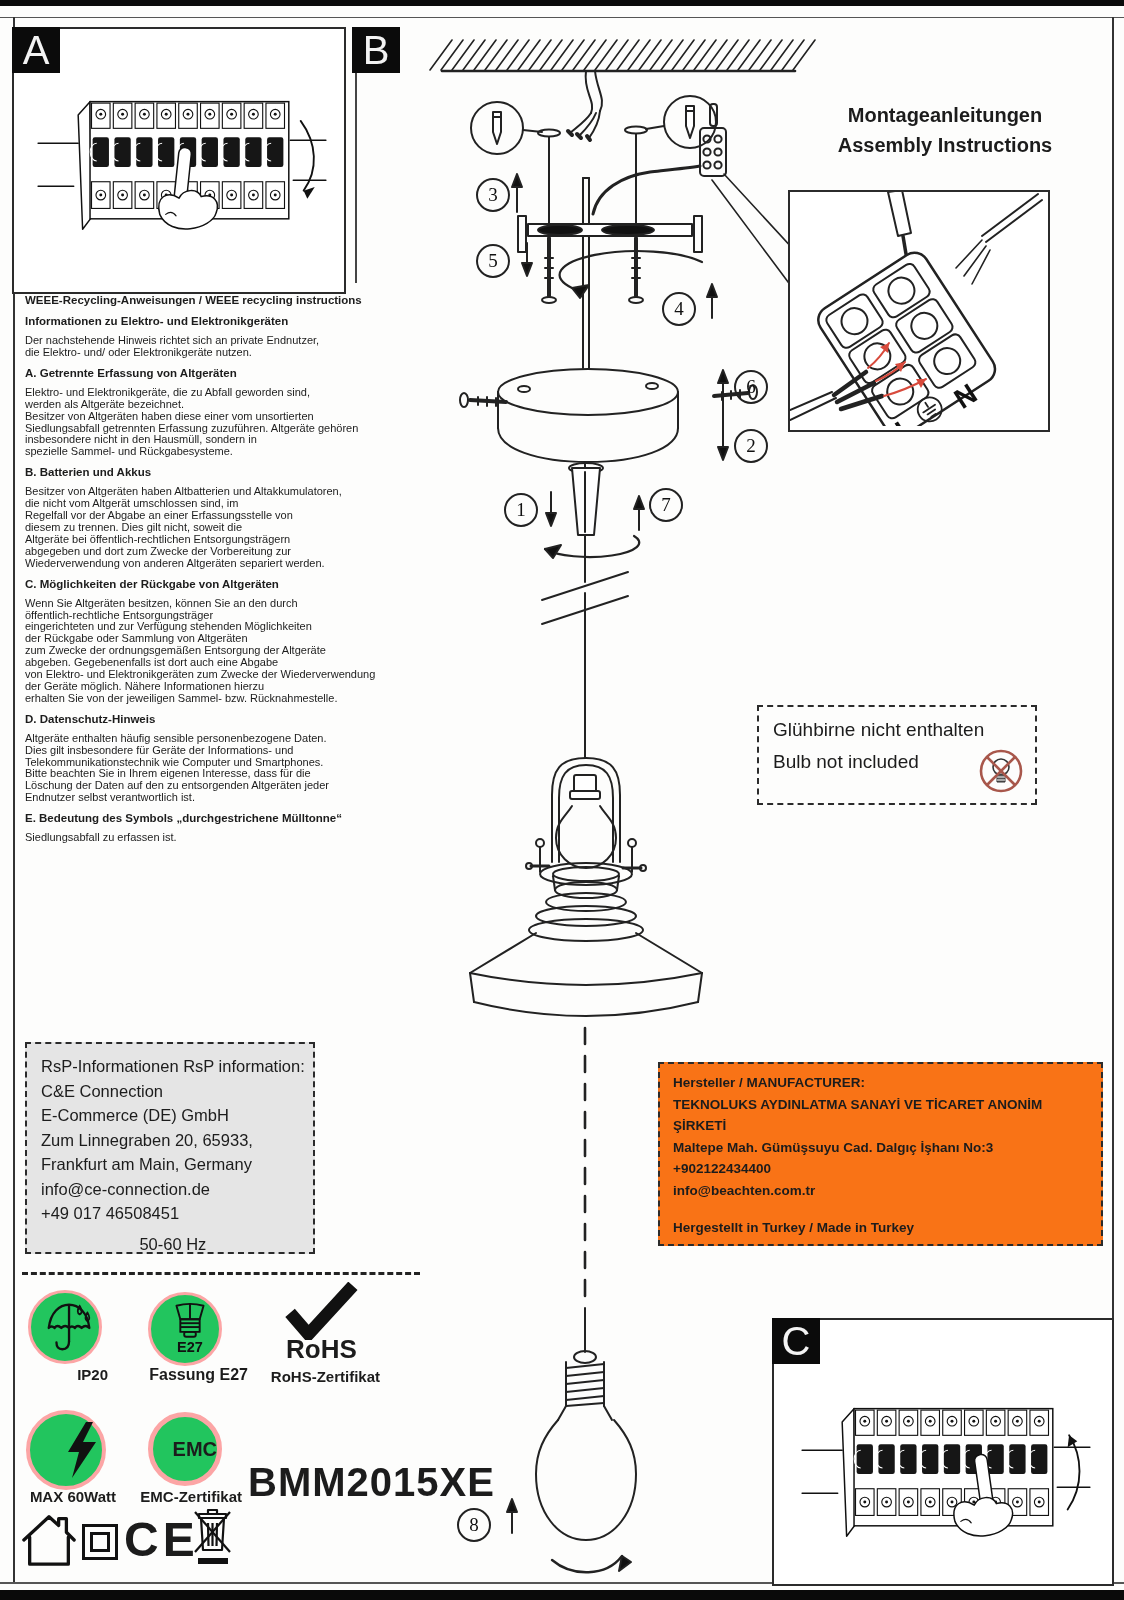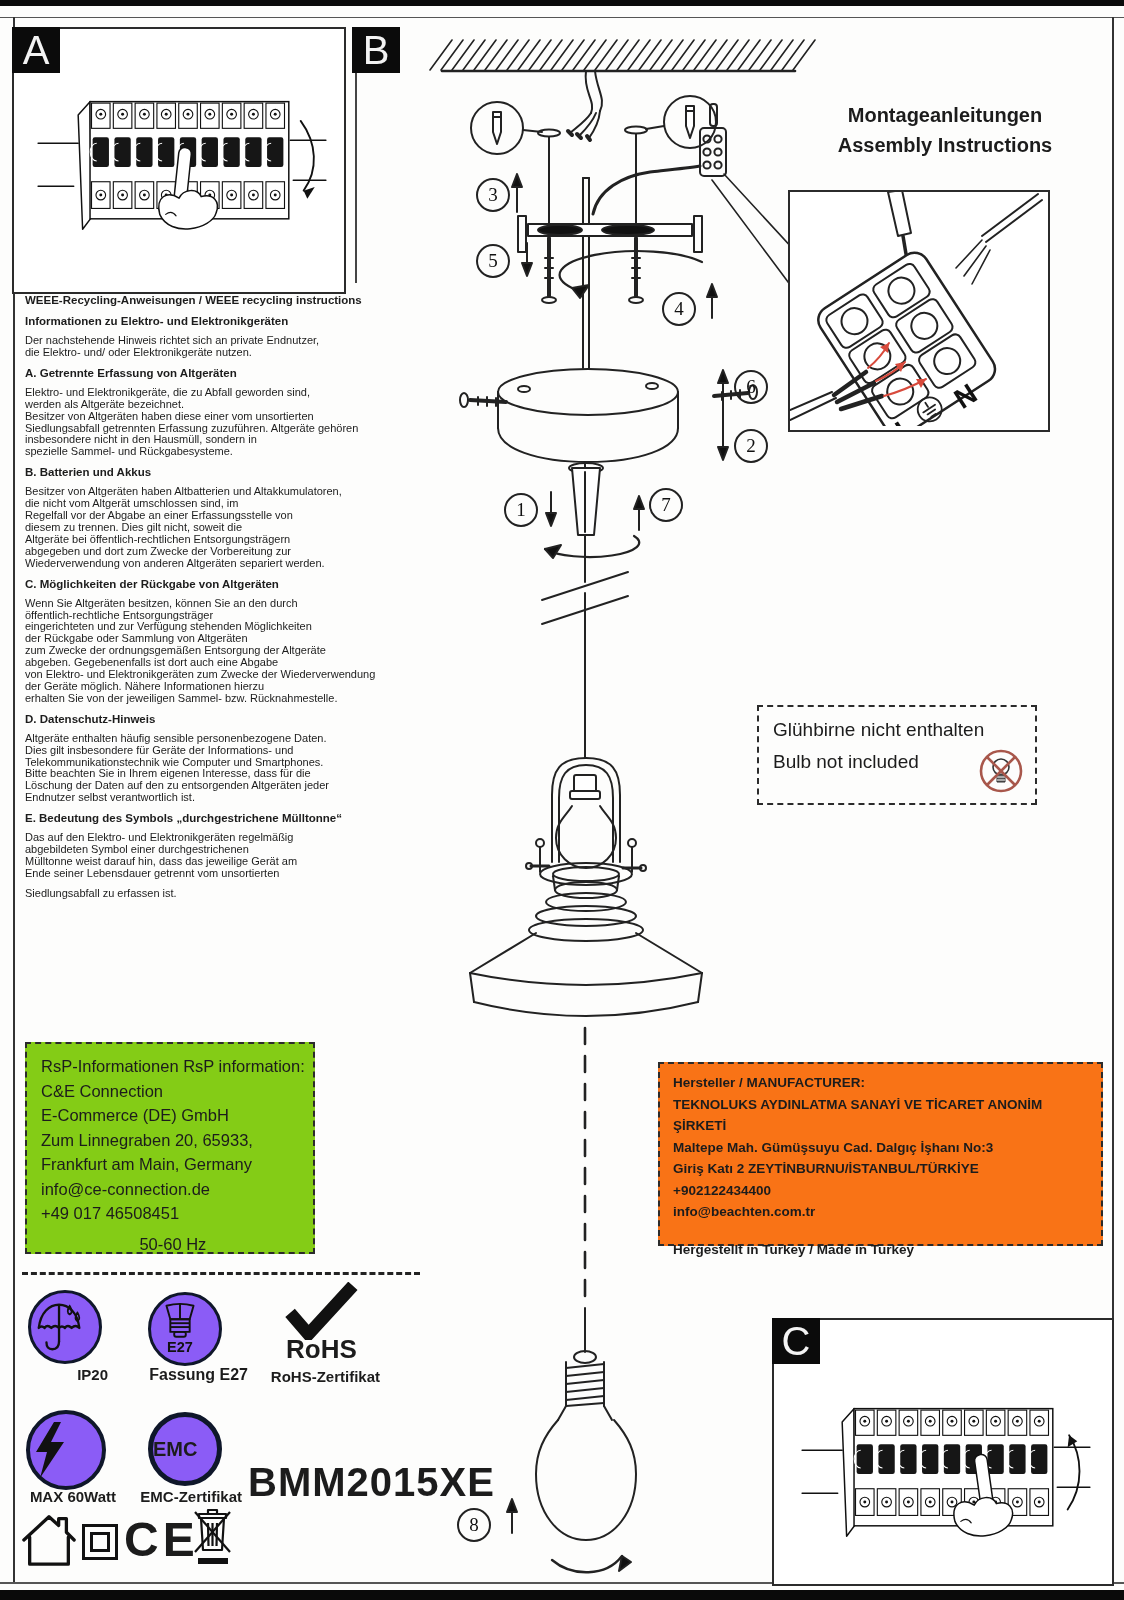--- a/index.html
+++ b/index.html
@@ -15,22 +15,22 @@
            font-family:"Liberation Serif",serif;font-size:19px;color:#111;}
   .logo{font-weight:bold;font-size:56px;letter-spacing:-1px;}
   .subtt{font-weight:bold;font-size:20px;text-align:center;}
   .wtitle{font-size:11.5px;font-weight:bold;margin:0 0 9px 0;}
   .wh{font-size:11.5px;font-weight:bold;margin:0 0 8px 0;}
   .wp{font-size:11px;line-height:11.9px;margin:0 0 8px 0;white-space:pre-line;}
   .rspline{font-size:16.5px;line-height:24.5px;font-weight:500;}
   .manline{font-size:13.5px;line-height:21.5px;font-weight:bold;}
   .notline{font-size:19px;line-height:34px;font-weight:500;}
   .iconlabel{position:absolute;font-size:15px;font-weight:bold;text-align:right;}
-  .circleicon{position:absolute;border-radius:50%;border:3px solid #0f172a;background:#8b5cf6;
-              display:flex;align-items:center;justify-content:flex-start;}
+  .circleicon{position:absolute;border-radius:50%;border:3px solid #fca5a5;background:#22c55e;
+              display:flex;align-items:center;justify-content:flex-end;}
   svg{display:block;}
   .ln{stroke:#222;fill:none;stroke-width:2;stroke-linecap:round;stroke-linejoin:round;}
 </style>
 </head>
 <body>
 
 <div class="page">
 
   <div class="abs" style="left:0;top:8;width:1124px;height:6px;background:#0a0a0a;"></div>
   <div class="abs" style="left:0;top:17px;width:1124px;height:1px;background:#555;"></div>
@@ -430,60 +430,55 @@
 der Geräte möglich. Nähere Informationen hierzu
 erhalten Sie von der jeweiligen Sammel- bzw. Rücknahmestelle.</div>
     <div class="wh">D. Datenschutz-Hinweis</div>
     <div class="wp">Altgeräte enthalten häufig sensible personenbezogene Daten.
 Dies gilt insbesondere für Geräte der Informations- und
 Telekommunikationstechnik wie Computer und Smartphones.
  Bitte beachten Sie in Ihrem eigenen Interesse, dass für die
 Löschung der Daten auf den zu entsorgenden Altgeräten jeder
 Endnutzer selbst verantwortlich ist.</div>
     <div class="wh">E. Bedeutung des Symbols „durchgestrichene Mülltonne“</div>
-    <div class="wp">Das auf den Elektro- und Elektronikgeräten regelmäßig
- abgebildeten Symbol einer durchgestrichenen
-Mülltonne weist darauf hin, dass das jeweilige Gerät am
-Ende seiner Lebensdauer getrennt vom unsortierten</div>
     <div class="wp" style="margin-top:4px;">Siedlungsabfall zu erfassen ist.</div>
   </div>
 
   <div class="dashedbox" style="left:757px;top:705px;width:276px;height:96px;z-index:2;background:#fdfdfc;">
     <div class="abs notline" style="left:14px;top:6px;">Glühbirne nicht enthalten</div>
     <div class="abs notline" style="left:14px;top:38px;">Bulb not included</div>
     <svg class="abs" style="left:218px;top:40px;" width="48" height="48" viewBox="0 0 48 48">
       <circle cx="24" cy="24" r="20" fill="none" stroke="#a8574b" stroke-width="2.6"></circle>
       <circle cx="24" cy="20" r="8" fill="none" stroke="#333" stroke-width="1.6"></circle>
       <path d="M20,27 h8 v8 h-8 z" fill="#555" stroke="#333" stroke-width="1"></path>
       <line x1="20" y1="30" x2="28" y2="30" stroke="#fff" stroke-width="1"></line>
       <line x1="20" y1="33" x2="28" y2="33" stroke="#fff" stroke-width="1"></line>
       <line x1="10" y1="10" x2="38" y2="38" stroke="#a8574b" stroke-width="2.6"></line>
       <line x1="38" y1="10" x2="10" y2="38" stroke="#a8574b" stroke-width="2.6"></line>
     </svg>
   </div>
 
-  <div class="dashedbox" style="left:25px;top:1042px;width:286px;height:208px;z-index:2;background:#84cc16;">
+  <div class="dashedbox" style="left:25px;top:1042px;width:286px;height:208px;z-index:2;background:#e5e5e5;">
     <div class="abs" style="left:14px;top:10px;">
       <div class="rspline">RsP-Informationen RsP information:</div>
       <div class="rspline">C&amp;E Connection</div>
       <div class="rspline">E-Commerce (DE) GmbH</div>
       <div class="rspline">Zum Linnegraben 20, 65933,</div>
       <div class="rspline">Frankfurt am Main, Germany</div>
       <div class="rspline">info@ce-connection.de</div>
       <div class="rspline">+49 017 46508451</div>
       <div class="rspline" style="margin-top:6px;text-align:center;">50-60 Hz</div>
     </div>
   </div>
 
   <div class="dashedbox" style="left:658px;top:1062px;width:441px;height:180px;z-index:2;background:#f97316;">
     <div class="abs" style="left:13px;top:8px;width:420px;">
       <div class="manline">Hersteller / MANUFACTURER:</div>
       <div class="manline">TEKNOLUKS AYDINLATMA SANAYİ VE TİCARET ANONİM ŞİRKETİ</div>
       <div class="manline">Maltepe Mah. Gümüşsuyu Cad. Dalgıç İşhanı No:3</div>
-      <div class="manline">Giriş Katı 2 ZEYTİNBURNU/İSTANBUL/TÜRKİYE</div>
       <div class="manline">+902122434400</div>
       <div class="manline">info@beachten.com.tr</div>
       <div class="manline" style="margin-top:16px;">Hergestellt in Turkey / Made in Turkey</div>
     </div>
   </div>
 
   <div class="abs" style="left:22px;top:1272px;width:398px;border-top:3px dashed #222;"></div>
 
   <div class="circleicon" style="left:28px;top:1290px;width:68px;height:68px;">
     <svg width="58" height="58" viewBox="0 0 60 60">

